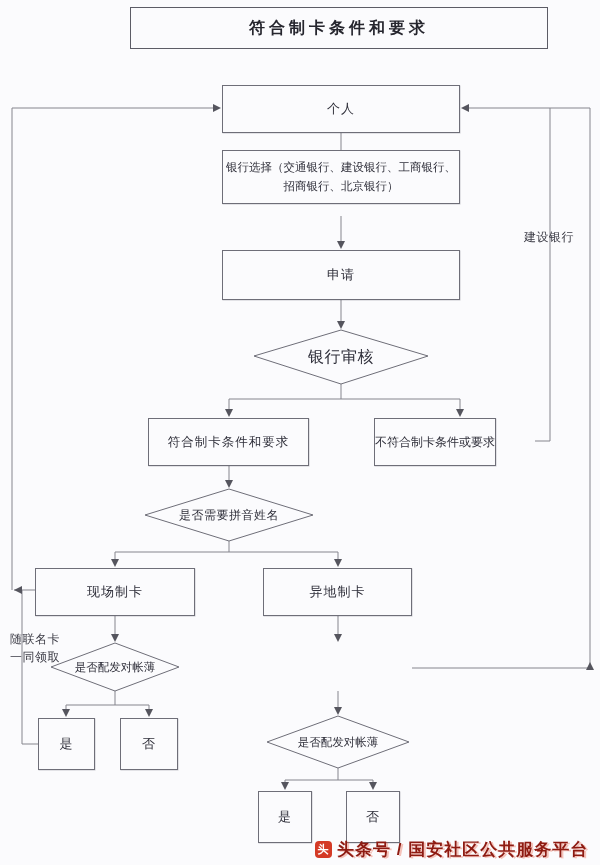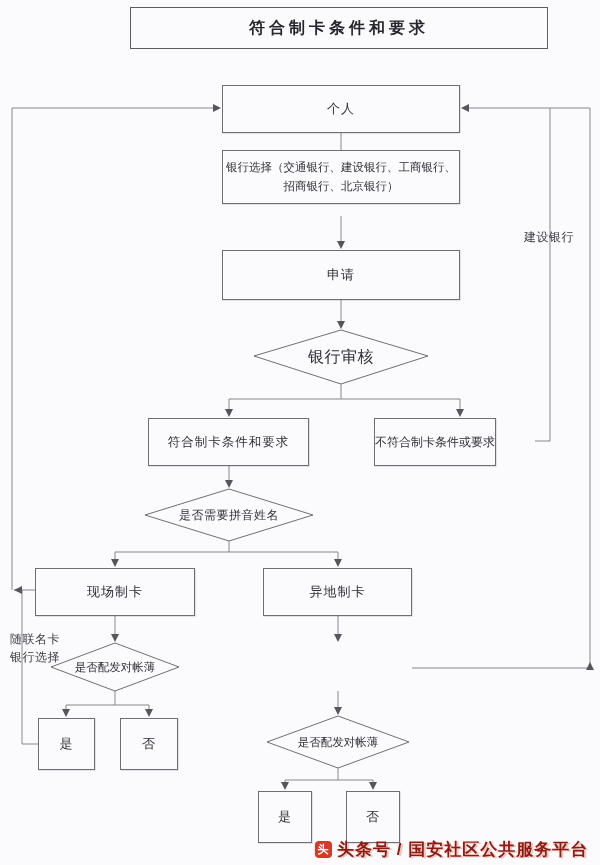--- a/index.html
+++ b/index.html
@@ -156,21 +156,21 @@
   <div class="dlabel" style="left:145px;top:489px;width:168px;height:52px;font-size:12px;">是否需要拼音姓名</div>
 
   <div class="dlabel" style="left:51px;top:643px;width:128px;height:48px;font-size:11.5px;letter-spacing:0;">是否配发对帐薄</div>
 
   <div class="dlabel" style="left:267px;top:716px;width:142px;height:52px;font-size:11.5px;letter-spacing:0;">是否配发对帐薄</div>
 
   <div class="side-note" style="left:520px;top:228px;width:58px;text-align:center;">建设银行</div>
 
   <div class="side-note" style="left:2px;top:630px;width:58px;text-align:right;">
     <div>随联名卡</div>
-    <div>银行选择</div>
+    <div>一同领取</div>
   </div>
 
   <div class="watermark">
     <span class="wm-icon">头</span>
     <span>头条号 / 国安社区公共服务平台</span>
   </div>
 
 </div>
 
 </body></html>

